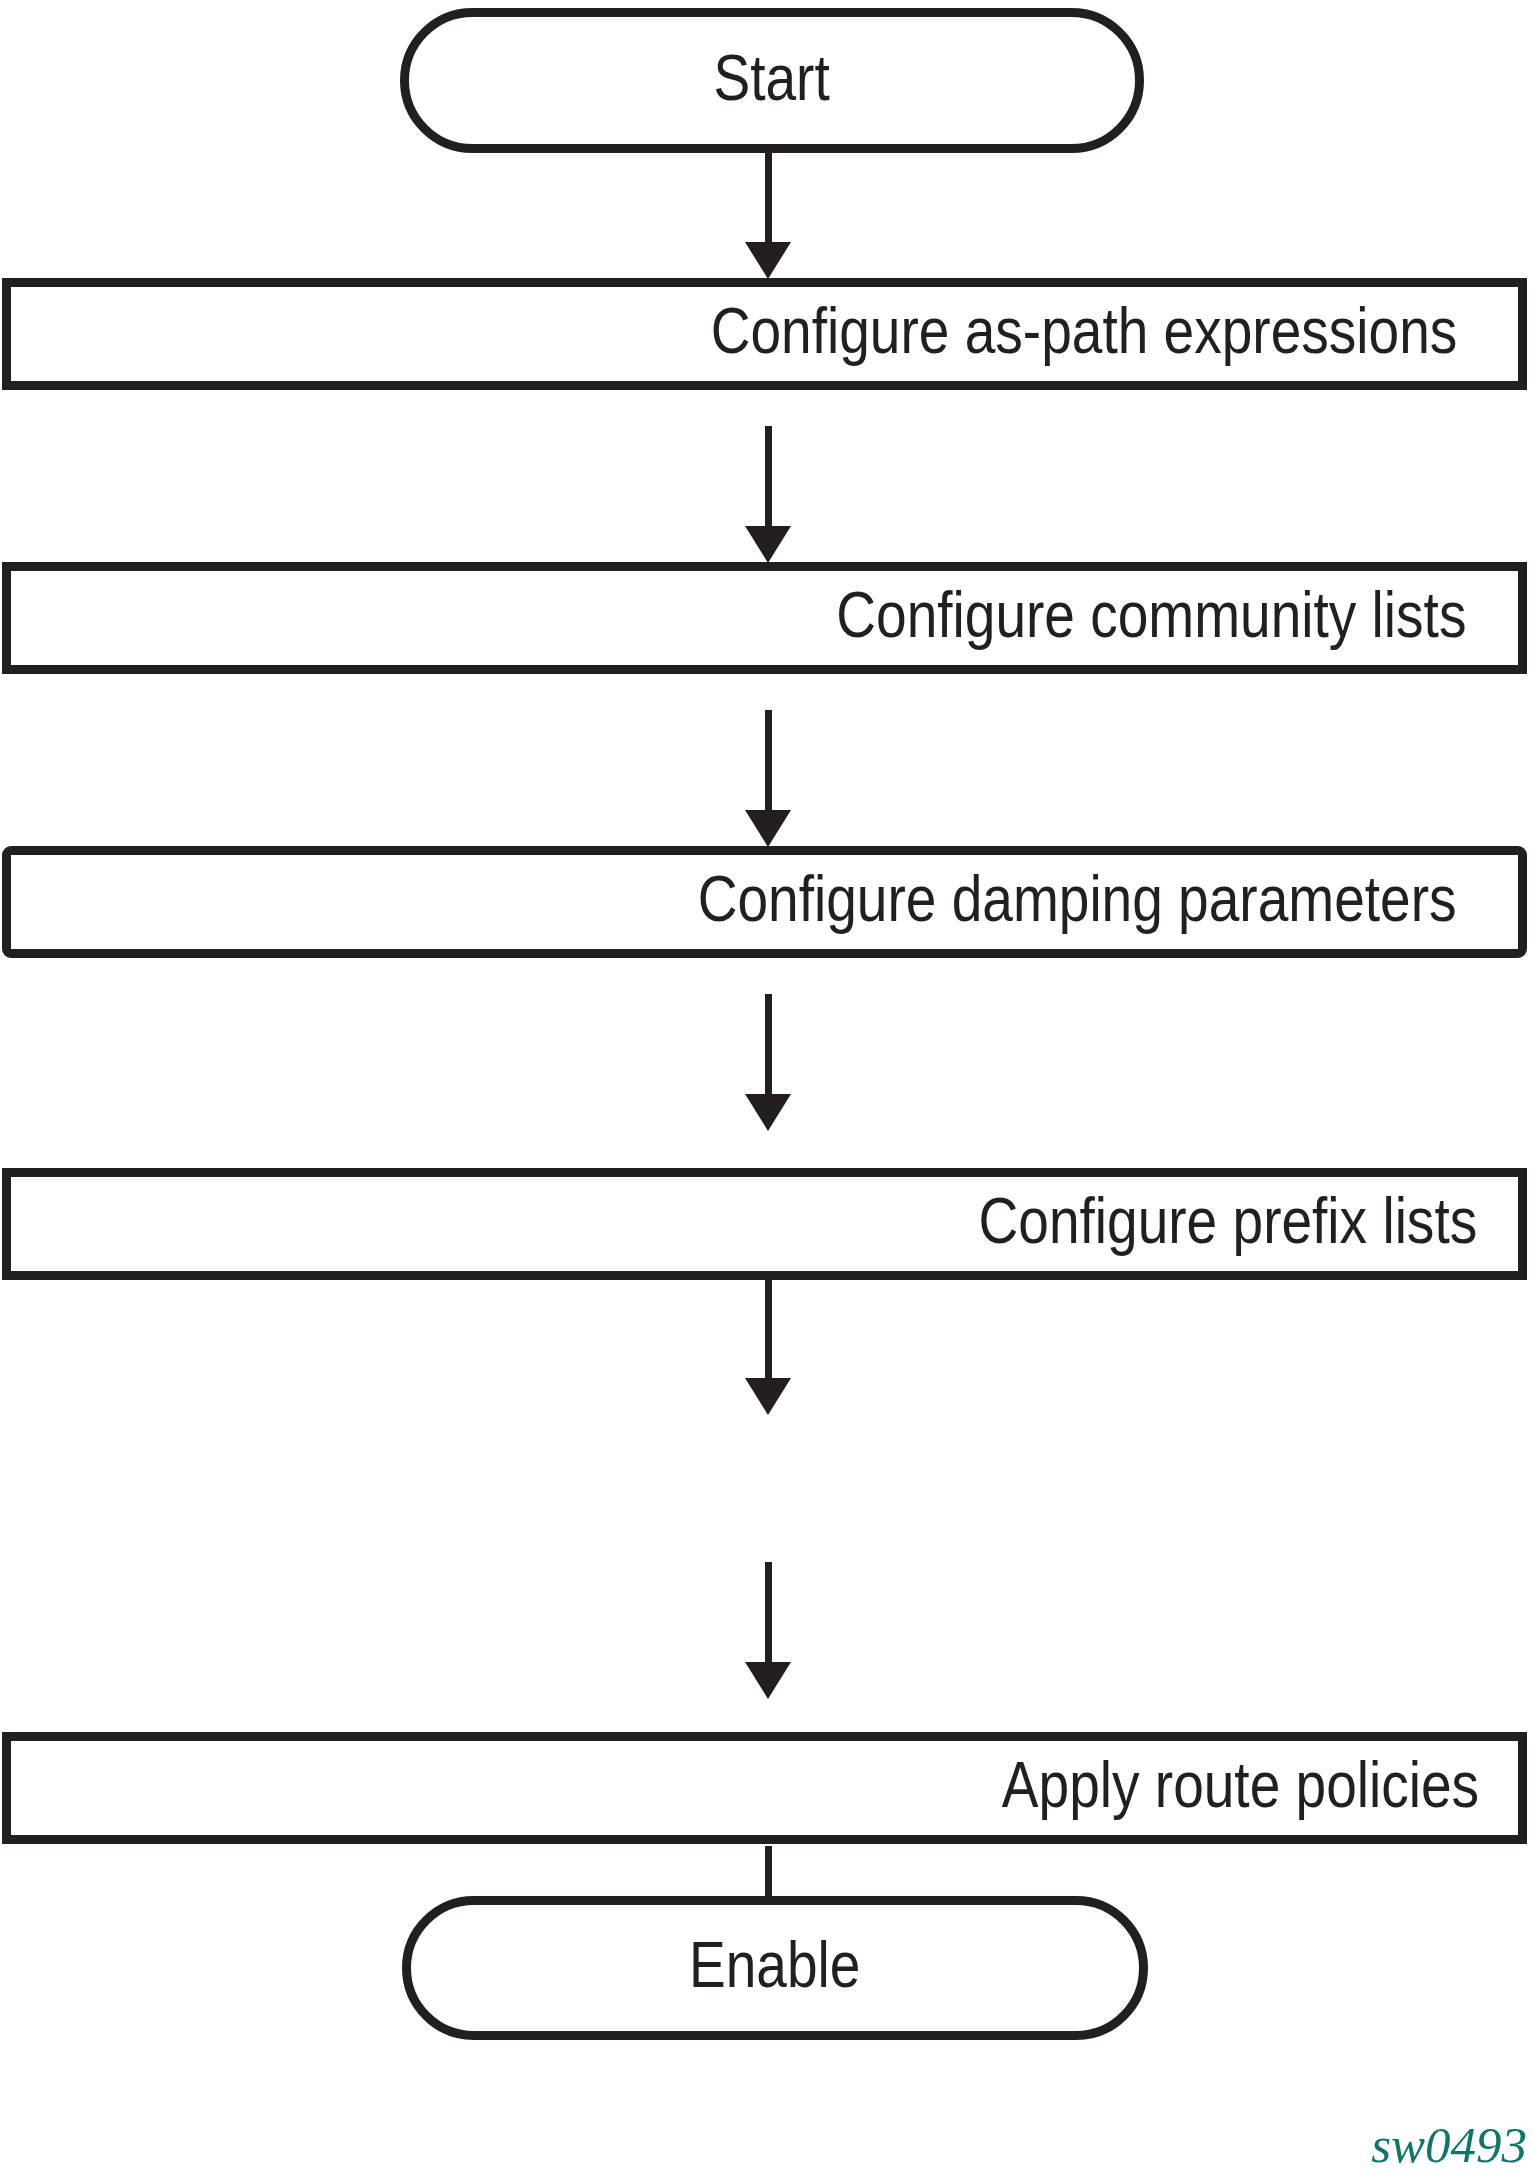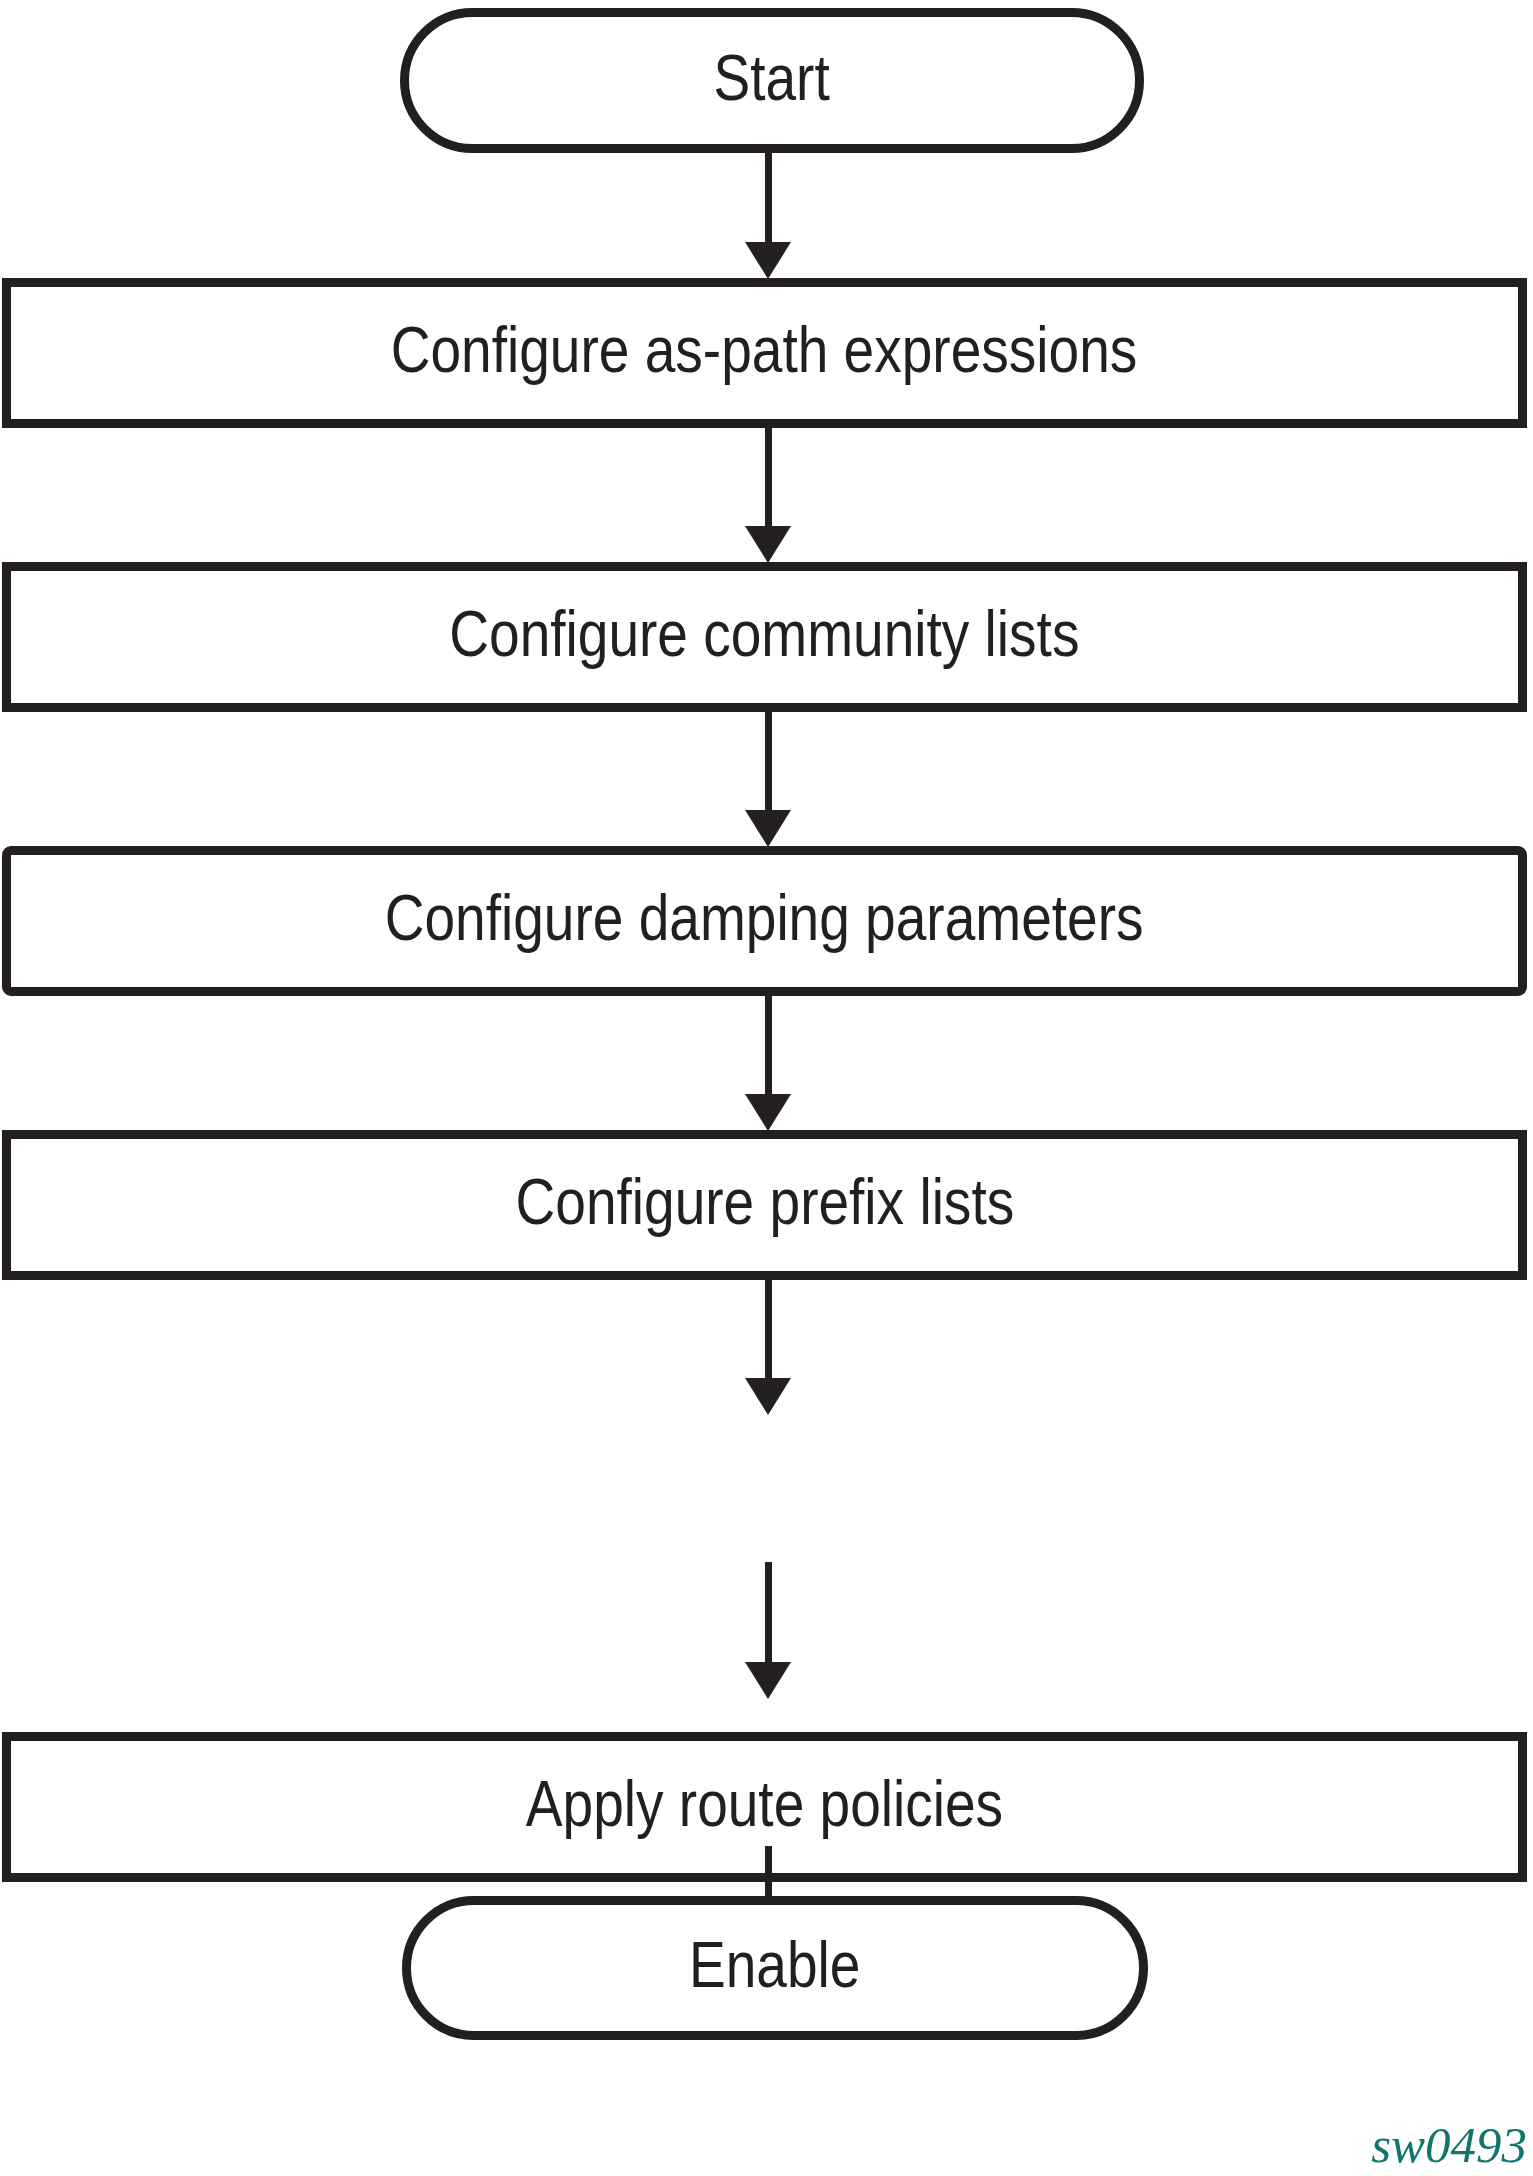--- a/index.html
+++ b/index.html
@@ -31,25 +31,25 @@
     white-space: nowrap;
     transform: scaleX(0.86);
     transform-origin: center;
     padding-bottom: 6px;
   }
   .terminal {
     border-radius: 75px;
   }
   #node-start  { left: 400px; top: 8px;    width: 744px;  height: 145px; }
   #node-enable { left: 402px; top: 1896px; width: 746px;  height: 144px; }
-  .process { left: 2px; width: 1525px; height: 150px; }
+  .process { left: 2px; width: 1525px; height: 112px; justify-content: flex-end; }
   #node-as-path    { top: 278px;  }
   #node-community  { top: 562px;  }
   #node-damping    { top: 846px; border-radius: 9px;  }
-  #node-prefix     { top: 1130px; }
+  #node-prefix     { top: 1168px; }
   #node-route      { top: 1414px; }
   #node-apply      { top: 1732px; }
 
   .arrow {
     position: absolute;
     left: 744px;           
     width: 48px;
     display: flex;
     flex-direction: column;
     align-items: center;

